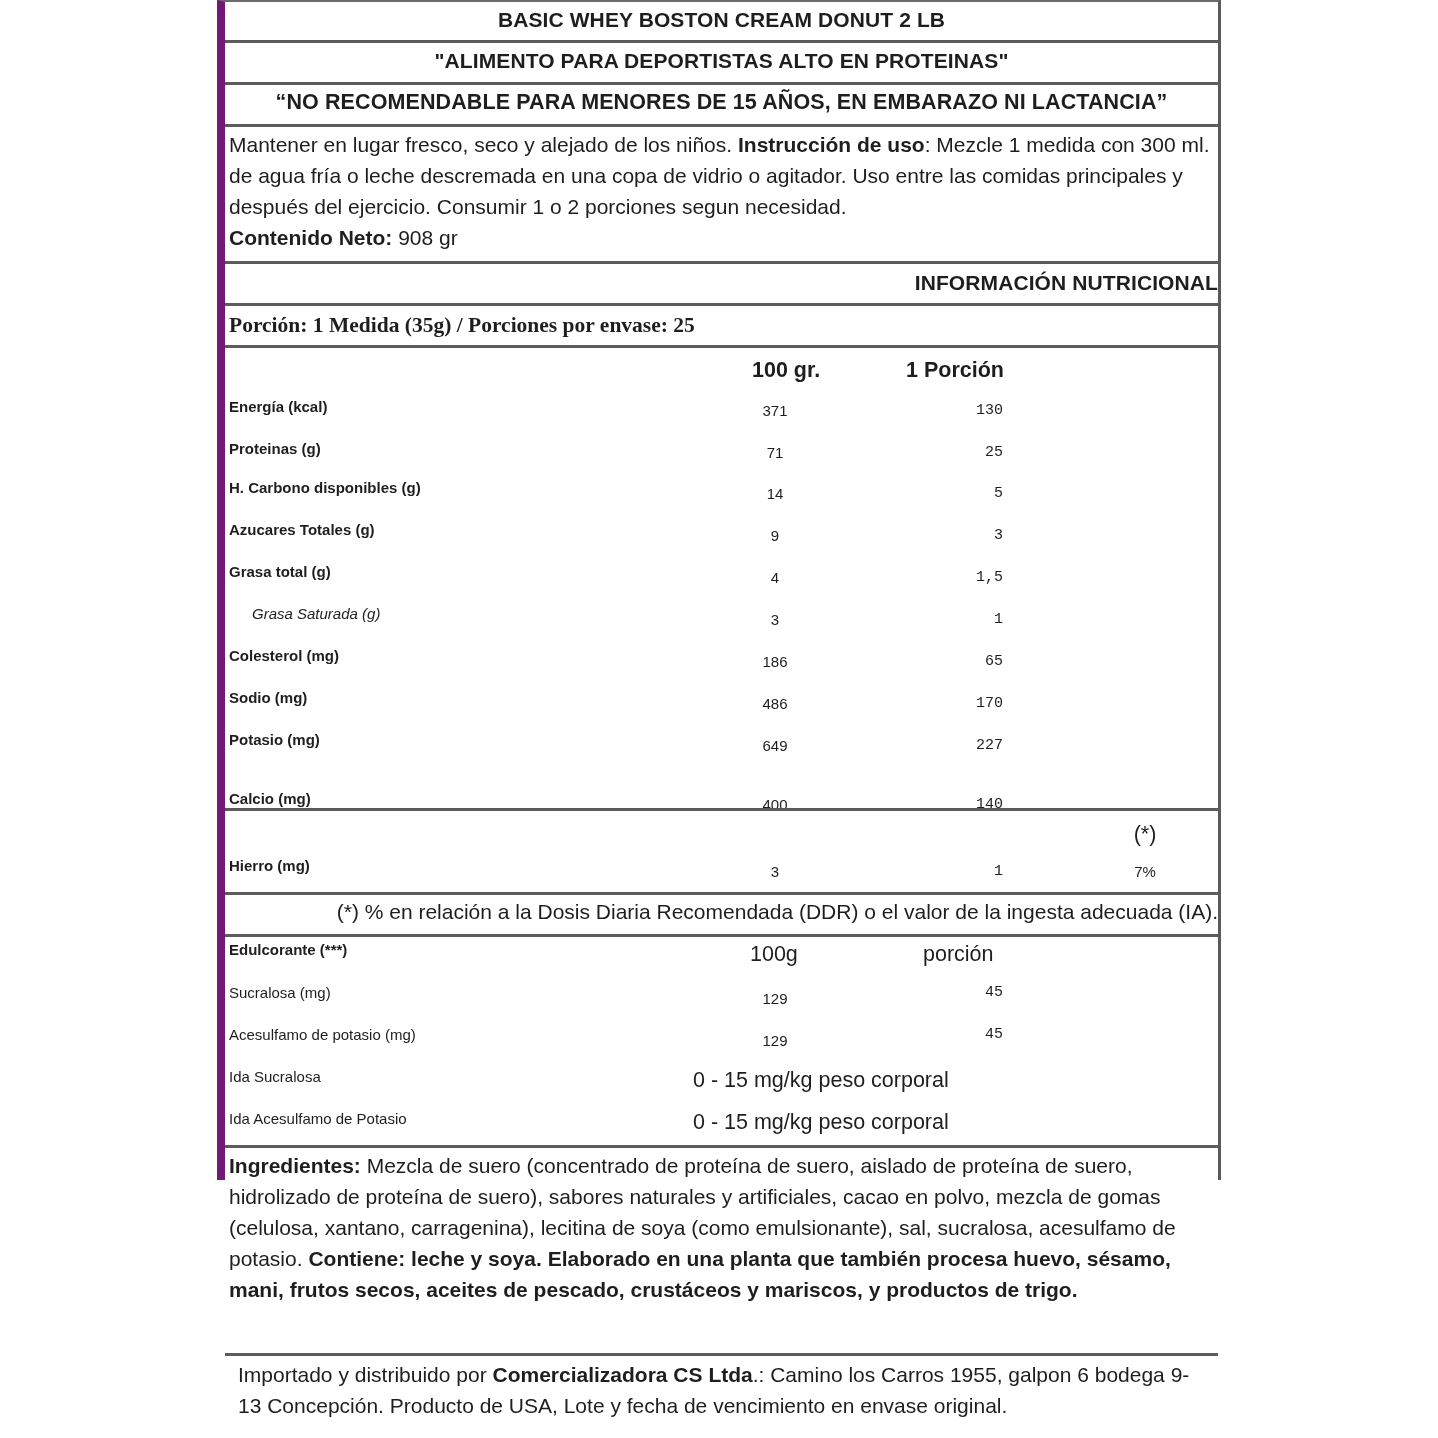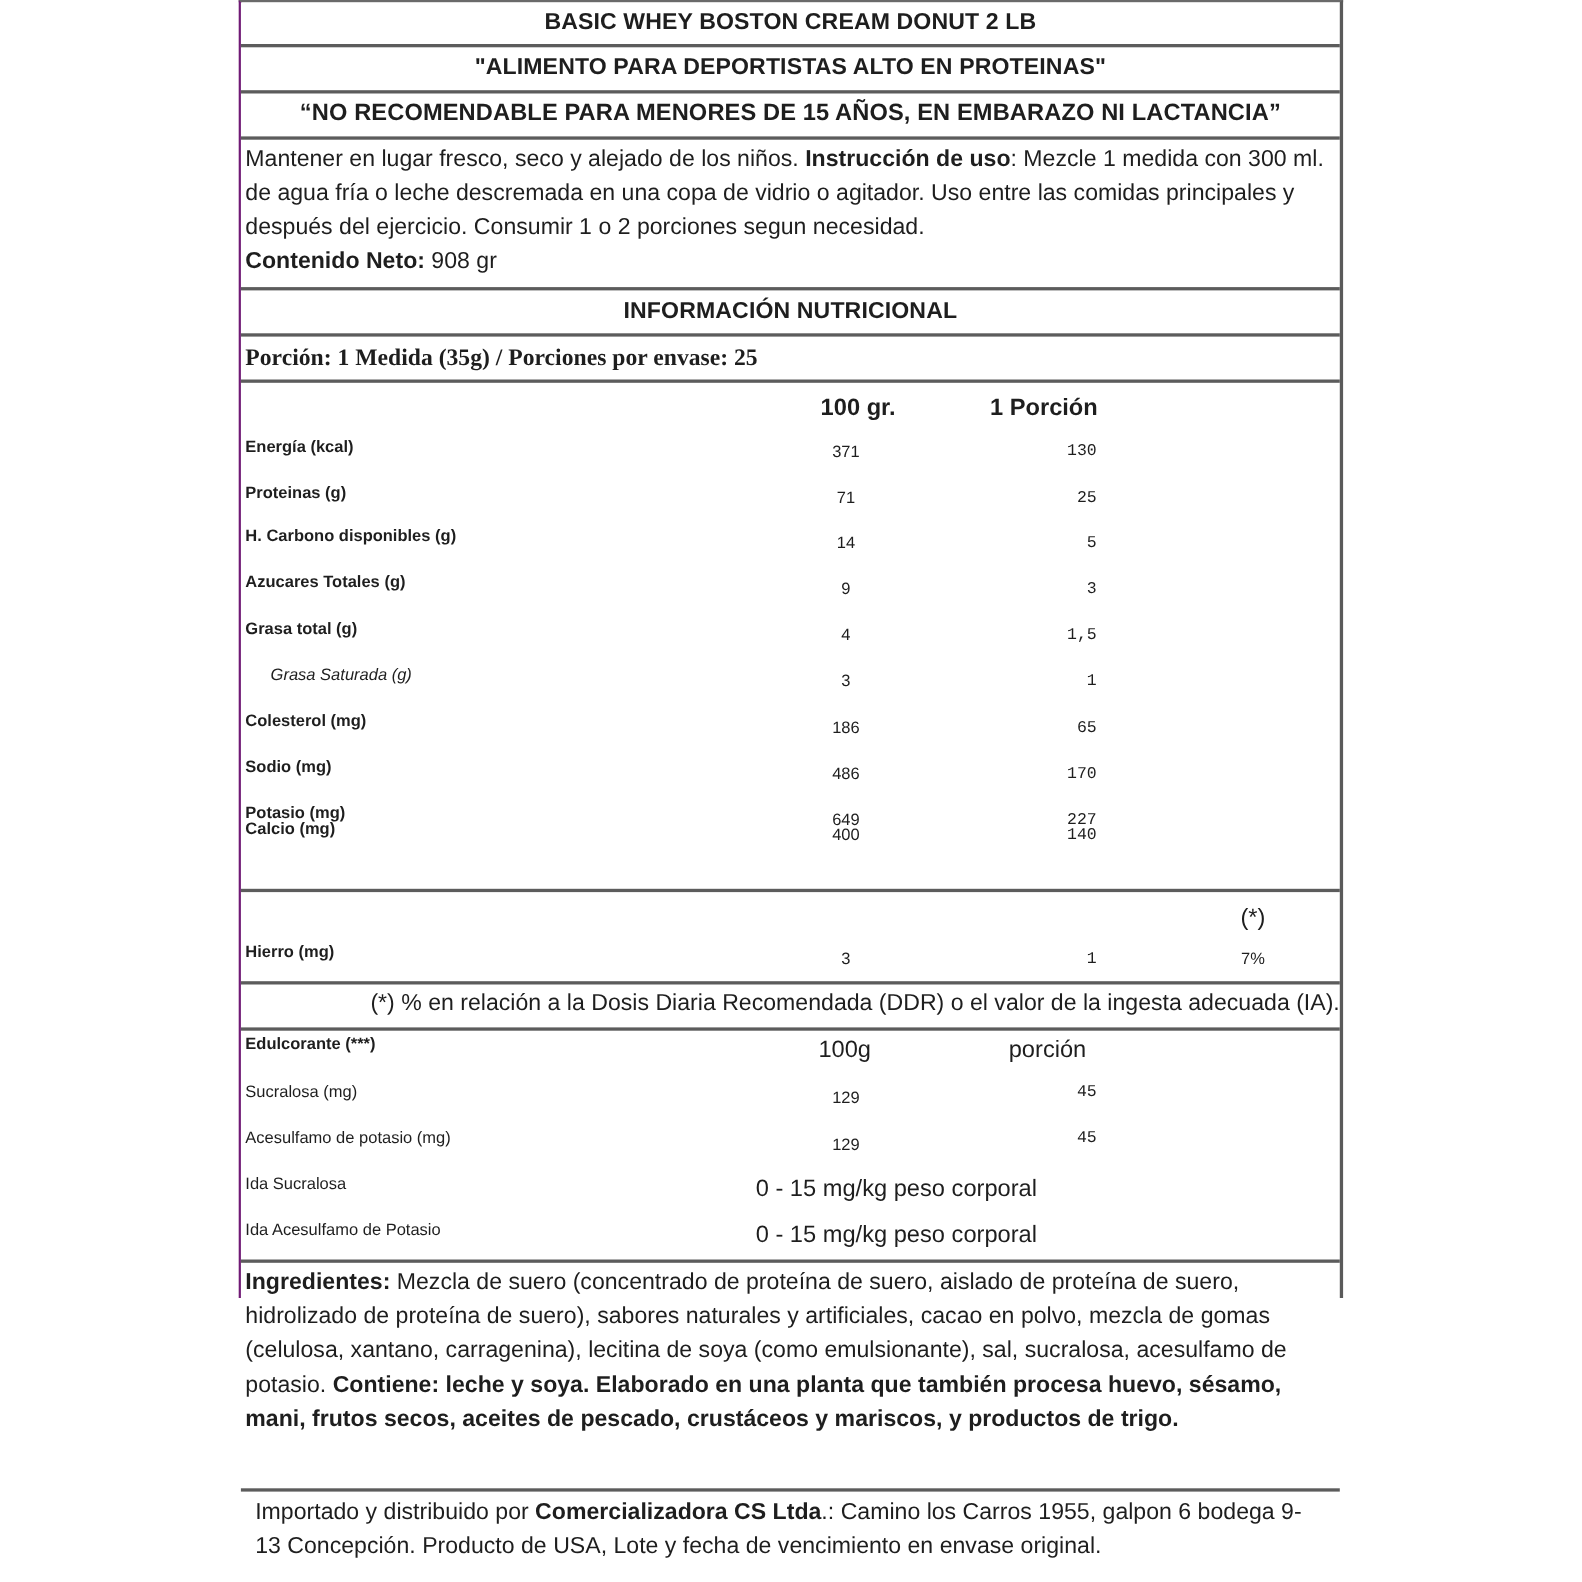--- a/index.html
+++ b/index.html
@@ -14,21 +14,21 @@
       overflow: hidden;
       font-family: "Liberation Sans", "DejaVu Sans", sans-serif;
       color: #1e1e1e;
     }
     .label {
       position: absolute;
       left: 217px;
       top: 0;
       width: 1004px;
       height: 1180px;
-      border-left: 2px solid #701a75;
+      border-left: 8px solid #701a75;
       border-right: 3px solid #5a5a5a;
       border-top: 2px solid #6a6a6a;
       box-sizing: border-box;
     }
     .hline {
       position: absolute;
       left: 0;
       right: 0;
       height: 0;
       border-top: 3px solid #5c5c5c;
@@ -125,21 +125,21 @@
 
   <div class="row center-title" style="top:88px; font-size:21.5px;">“NO RECOMENDABLE PARA MENORES DE 15 AÑOS, EN EMBARAZO NI LACTANCIA”</div>
   <div class="hline" style="top:122px;"></div>
 
   <div class="row text-block" style="top:127px;">
     <span>Mantener en lugar fresco, seco y alejado de los niños. </span><span class="b">Instrucción de uso</span><span>: Mezcle 1 medida con 300 ml. de agua fría o leche descremada en una copa de vidrio o agitador. Uso entre las comidas principales y después del ejercicio. Consumir 1 o 2 porciones segun necesidad.</span><br>
     <span class="b">Contenido Neto:</span><span> 908 gr</span>
   </div>
   <div class="hline" style="top:259px;"></div>
 
-  <div class="row center-title" style="top:269px;">INFORMACIÓN NUTRICIONAL</div>
+  <div class="row center-title" style="top:269px;text-align:right;">INFORMACIÓN NUTRICIONAL</div>
   <div class="hline" style="top:301px;"></div>
 
   <div class="row" style="top:311px; left:4px; font-weight:bold; font-size:21.5px;font-family:Liberation Serif, serif;">Porción: 1 Medida (35g) / Porciones por envase: 25</div>
   <div class="hline" style="top:343px;"></div>
 
   <div class="col-head" style="top:356px; left:527px;">100 gr.</div>
   <div class="col-head" style="top:356px; left:681px;">1 Porción</div>
 
   <div class="nutr-row" style="top:396px;">
     <span class="name">Energía (kcal)</span>
@@ -179,21 +179,21 @@
   <div class="nutr-row" style="top:687px;">
     <span class="name">Sodio (mg)</span>
     <span class="v100" style="top:6px;">486</span>
     <span class="vpor" style="top:6px;">170</span>
   </div>
   <div class="nutr-row" style="top:729px;">
     <span class="name">Potasio (mg)</span>
     <span class="v100" style="top:6px;">649</span>
     <span class="vpor" style="top:6px;">227</span>
   </div>
-  <div class="nutr-row" style="top:743px;">
+  <div class="nutr-row" style="top:788px;">
     <span class="name">Calcio (mg)</span>
     <span class="v100" style="top:6px;">400</span>
     <span class="vpor" style="top:6px;">140</span>
   </div>
   <div class="hline" style="top:806px;"></div>
 
   <div class="sweet-head" style="top:820px; left:880px; width:80px; text-align:center;">(*)</div>
   <div class="nutr-row" style="top:855px;">
     <span class="name">Hierro (mg)</span>
     <span class="v100" style="top:6px;">3</span>

